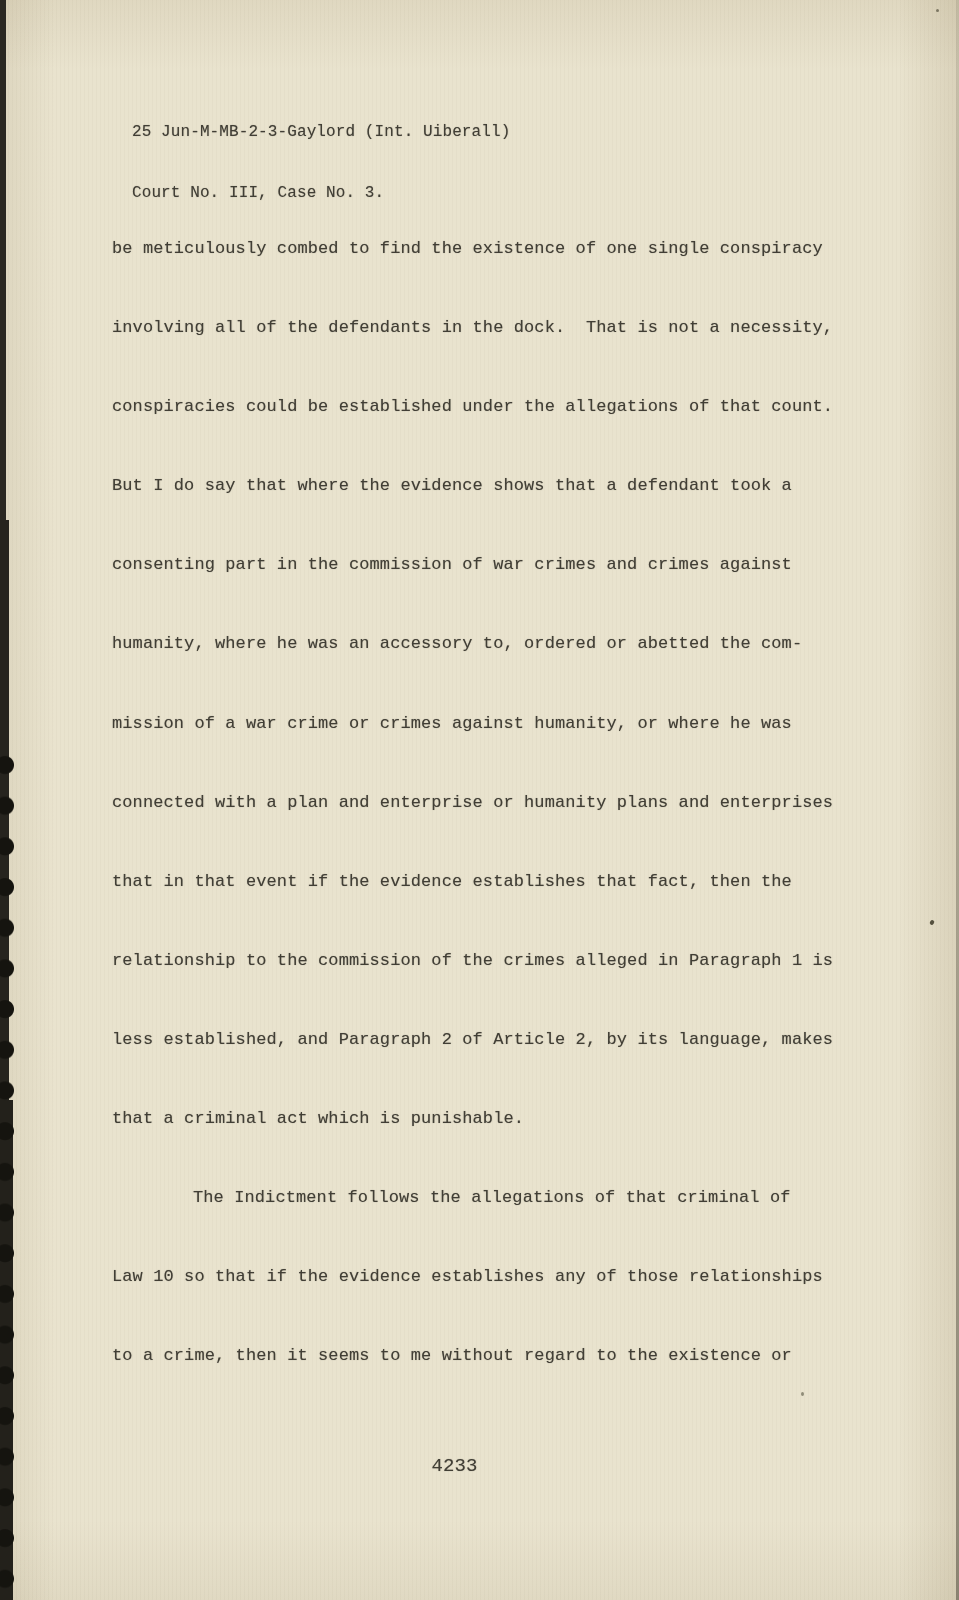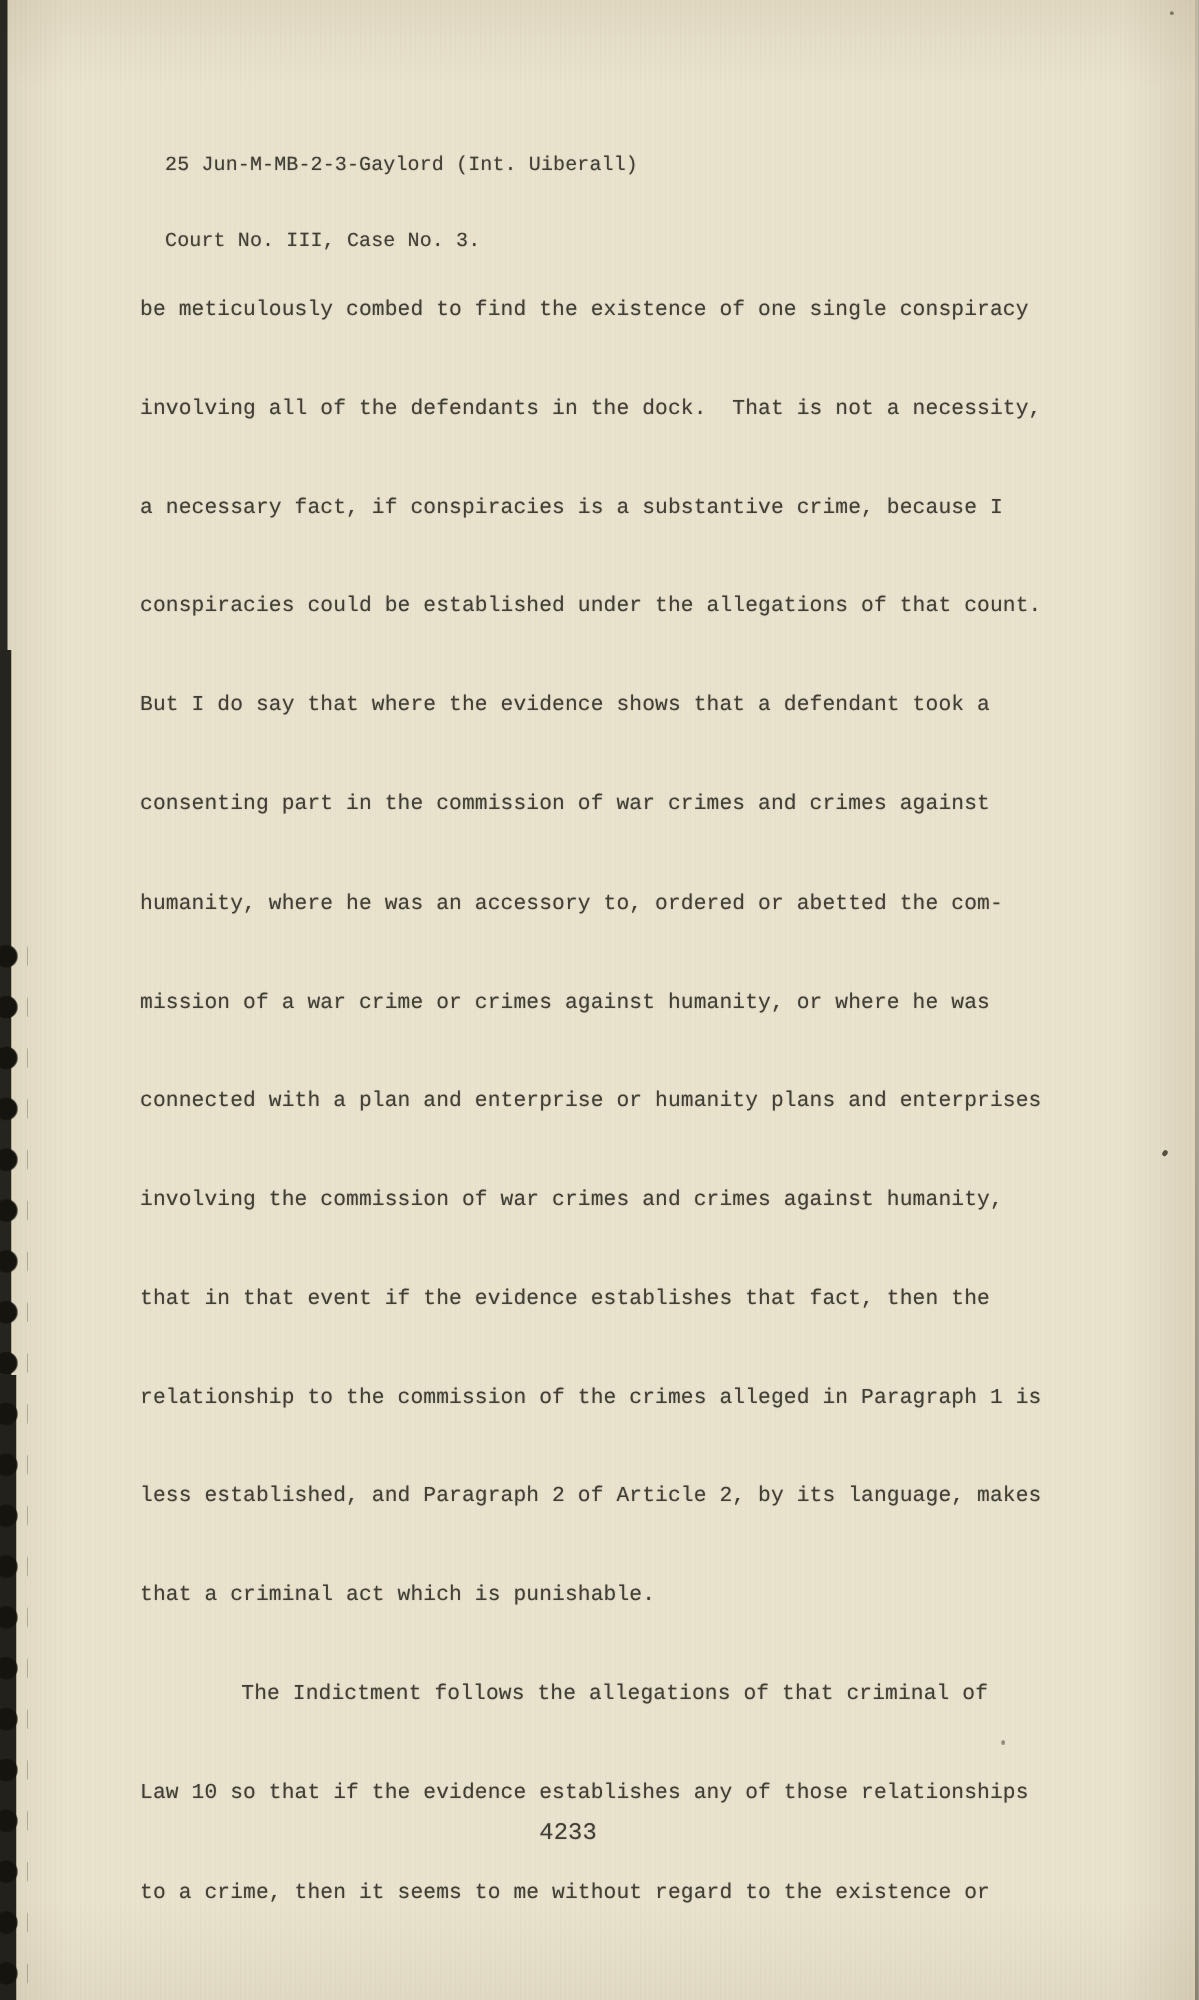--- a/index.html
+++ b/index.html
@@ -79,28 +79,26 @@
   <div class="edge-right"></div>
 
   <div class="header typed">
     <div class="header-line">25 Jun-M-MB-2-3-Gaylord (Int. Uiberall)</div>
     <div class="header-line">Court No. III, Case No. 3.</div>
   </div>
 
   <div class="body-lines typed">
     <div class="typed-line">be meticulously combed to find the existence of one single conspiracy</div>
     <div class="typed-line">involving all of the defendants in the dock.  That is not a necessity,</div>
-    <div class="typed-line">a necessary fact, if conspiracies is a substantive crime, because I</div>
     <div class="typed-line">conspiracies could be established under the allegations of that count.</div>
     <div class="typed-line">But I do say that where the evidence shows that a defendant took a</div>
     <div class="typed-line">consenting part in the commission of war crimes and crimes against</div>
     <div class="typed-line">humanity, where he was an accessory to, ordered or abetted the com-</div>
     <div class="typed-line">mission of a war crime or crimes against humanity, or where he was</div>
     <div class="typed-line">connected with a plan and enterprise or humanity plans and enterprises</div>
-    <div class="typed-line">involving the commission of war crimes and crimes against humanity,</div>
     <div class="typed-line">that in that event if the evidence establishes that fact, then the</div>
     <div class="typed-line">relationship to the commission of the crimes alleged in Paragraph 1 is</div>
     <div class="typed-line">less established, and Paragraph 2 of Article 2, by its language, makes</div>
     <div class="typed-line">that a criminal act which is punishable.</div>
     <div class="typed-line indent">The Indictment follows the allegations of that criminal of</div>
     <div class="typed-line">Law 10 so that if the evidence establishes any of those relationships</div>
     <div class="typed-line">to a crime, then it seems to me without regard to the existence or</div>
     
     
     

